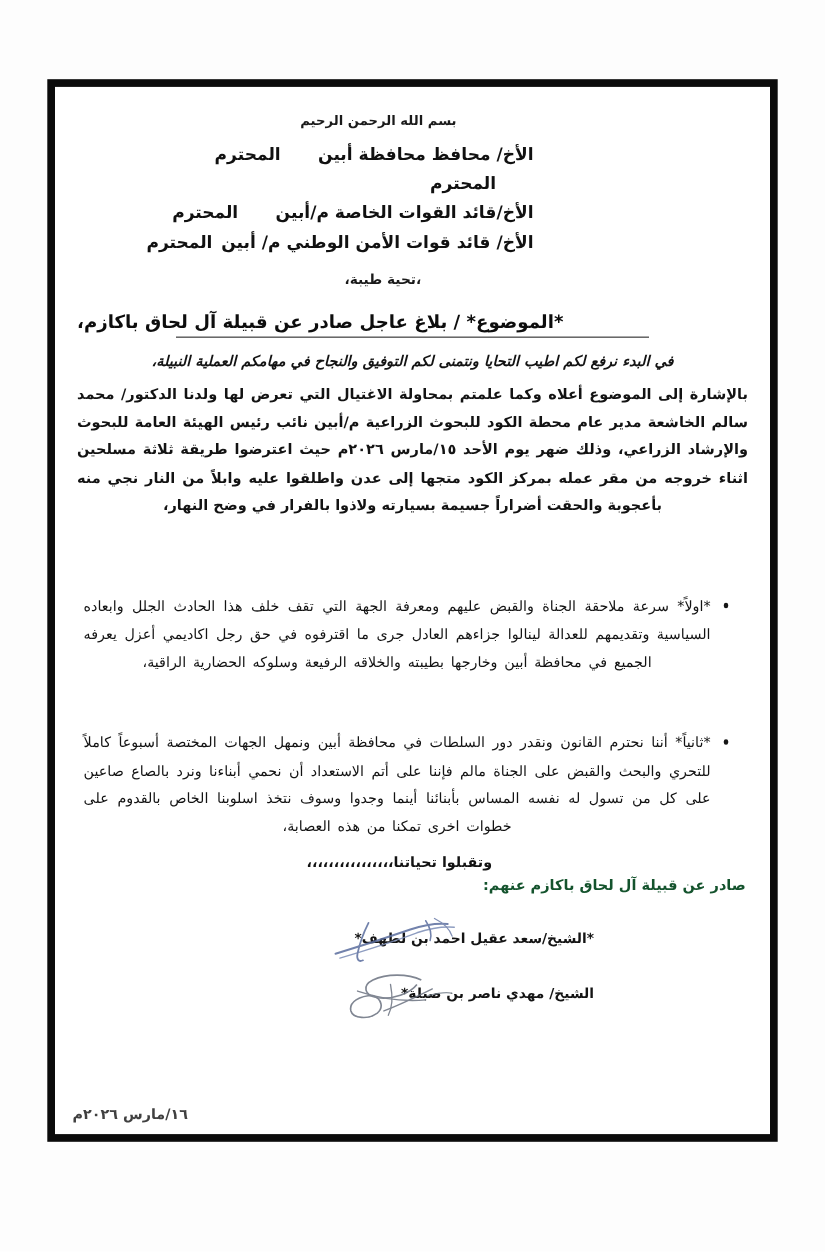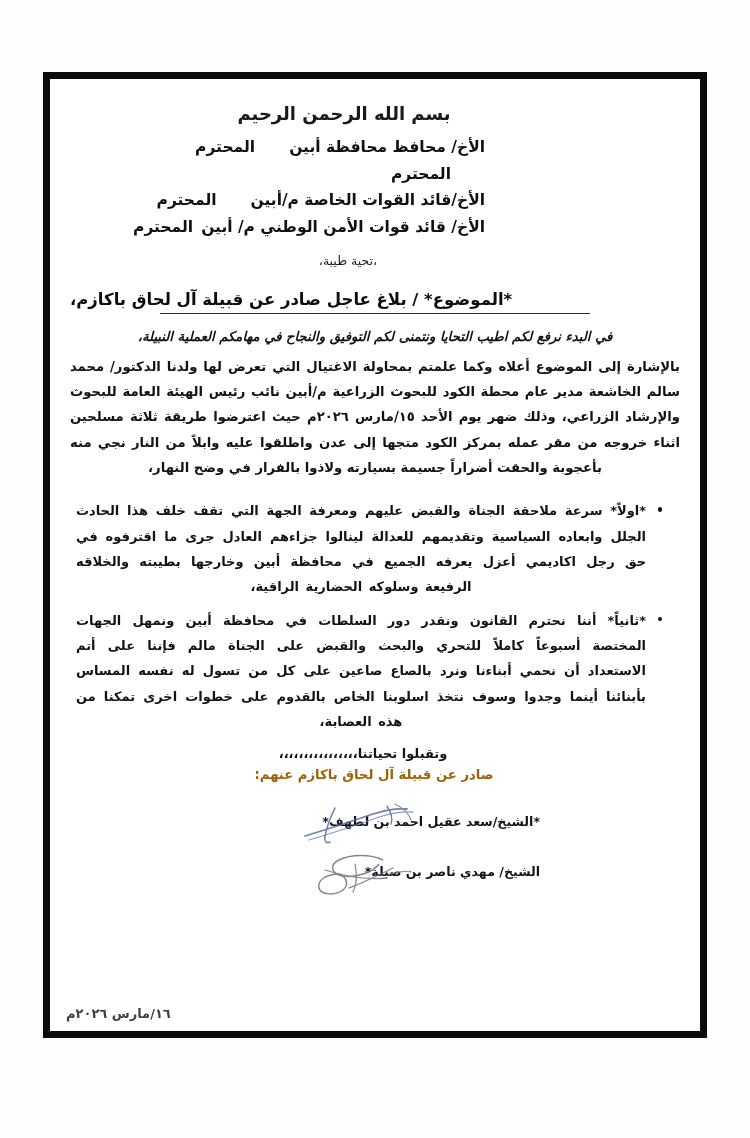--- a/index.html
+++ b/index.html
@@ -43,21 +43,21 @@
     bottom: 0;
     padding: 14px 20px 10px 20px;
     box-sizing: border-box;
     direction: rtl;
     color: #111111;
   }
 
   
   .basmala {
     text-align: center;
-    font-size: 18px;
+    font-size: 12px;
     font-weight: bold;
     letter-spacing: 0;
     margin: 10px 62px 10px 0;
     color: #1a1a1a;
   }
 
   
   .addressees {
     margin: 0 0 6px 0;
   }
@@ -80,21 +80,21 @@
     margin-right: 34px;
   }
   .addressee-row.compact .addressee-honorific {
     margin-right: 8px;
   }
 
   
   .greeting {
     text-align: center;
     font-size: 12.5px;
-    font-weight: normal;
+    font-weight: bold;
     margin: 12px 54px 0 0;
     color: #1a1a1a;
   }
 
   
   .subject-line {
     text-align: left;
     font-size: 16.5px;
     font-weight: bold;
     margin: 22px 0 4px 0;
@@ -134,28 +134,29 @@
 
   
   .demands {
     list-style: none;
     margin: 0;
     padding: 0 18px 0 6px;
   }
   .demand-item {
     position: relative;
     font-size: 13px;
-    font-weight: bold;
+    font-weight: normal;
     line-height: 1.95;
     text-align: justify;
     text-align-last: center;
     color: #131313;
     padding-right: 16px;
     margin-bottom: 8px;
     word-spacing: 2px;
+    margin-top: 48px;
   }
   .demand-bullet {
     position: absolute;
     right: 0;
     top: 9px;
     width: 4.5px;
     height: 4.5px;
     background: #151515;
     border-radius: 50%;
   }
@@ -164,23 +165,23 @@
   .closing {
     text-align: center;
     font-size: 13px;
     font-weight: bold;
     color: #131313;
     margin: 12px 24px 2px 0;
   }
   .issued-by {
     font-size: 13.2px;
     font-weight: bold;
-    color: #a16207;
+    color: #14532d;
     margin: 6px 0 0 0;
-    text-align: center;
+    text-align: right;
     padding-right: 2px;
   }
 
   
   .signatures {
     margin: 22px 0 0 0;
     padding-right: 0;
   }
   .signature-row {
     position: relative;

